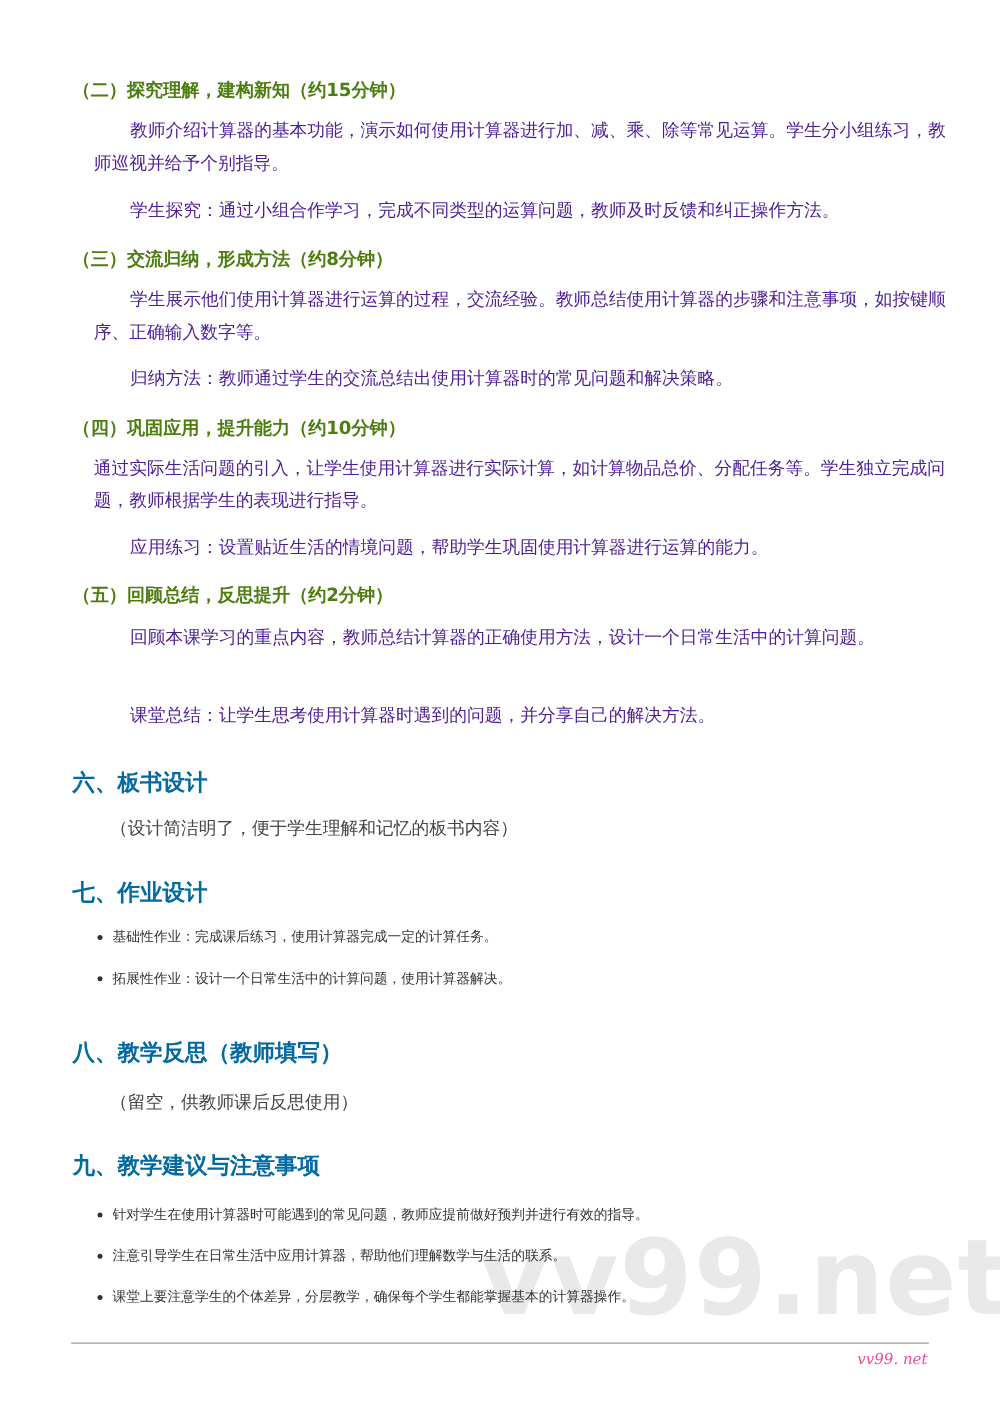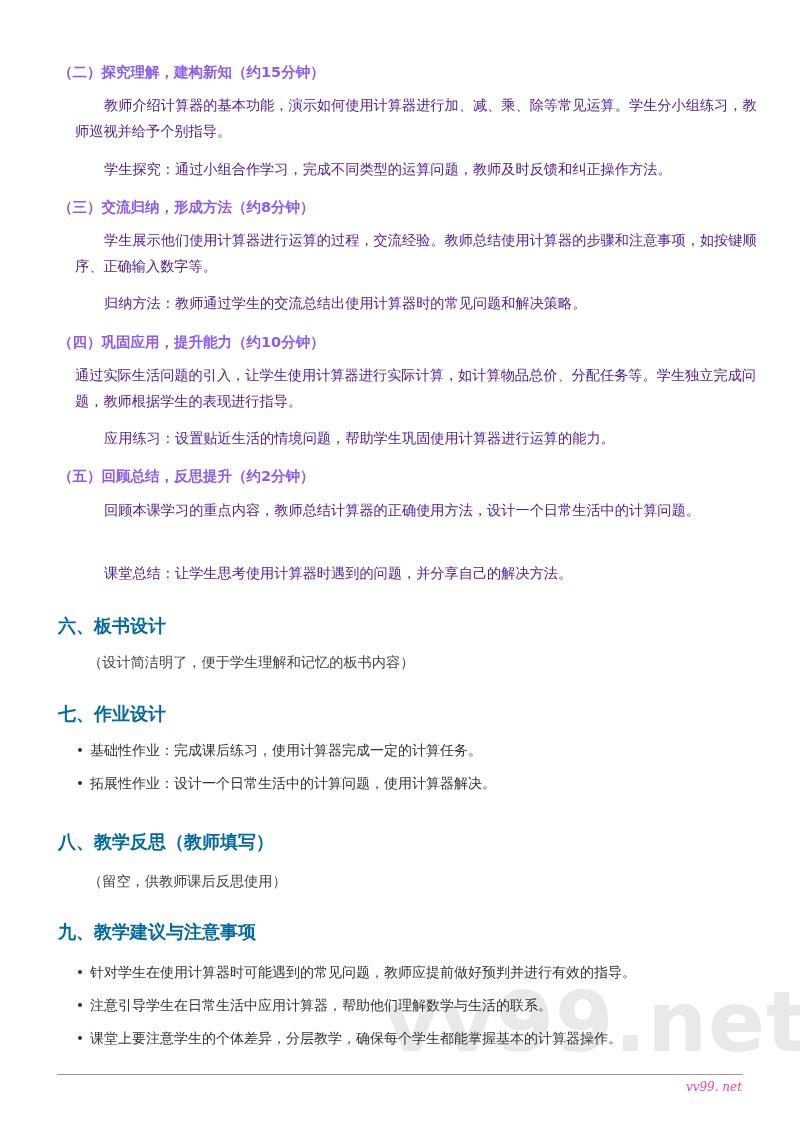--- a/index.html
+++ b/index.html
@@ -1,27 +1,27 @@
 <!DOCTYPE html>
 <html><head>
   <meta charset="utf-8">
   <style>
     html, body { margin: 0; padding: 0; background: #ffffff; }
     body { width: 800px; height: 1130px; position: relative; overflow: hidden;
            font-family: "DejaVu Serif", "Liberation Serif", serif; color: #2a2a2a; }
     .page { position: absolute; left: 58px; top: 0; width: 684px; }
     .sub-h { position: absolute; left: 0; font-family: "DejaVu Sans", "Liberation Sans", sans-serif;
-             font-weight: bold; font-size: 14.5px; color: #8b5cf6; white-space: nowrap; letter-spacing: 0px; text-align: center; }
+             font-weight: bold; font-size: 14.5px; color: #4d7c0f; white-space: nowrap; letter-spacing: 0px; text-align: center; }
     .sec-h { position: absolute; left: 0; font-family: "DejaVu Sans", "Liberation Sans", sans-serif;
              font-weight: bold; font-size: 18px; color: #0369a1; white-space: nowrap; }
     .para { position: absolute; left: 17px; width: 684px; font-size: 14.2px; line-height: 26px; color: #4c1d95; }
     .para.indent { text-indent: 29px; }
     .note { position: absolute; left: 30px; font-size: 14.2px; color: #444; white-space: nowrap; }
     .bullets { position: absolute; left: 20px; margin: 0; padding: 0; list-style: none; }
-    .bullets li { position: relative; padding-left: 12px; font-size: 14px; height: 33px; line-height: 20px; color: #333; white-space: nowrap; }
+    .bullets li { position: relative; padding-left: 12px; font-size: 11px; height: 33px; line-height: 20px; color: #333; white-space: nowrap; }
     .bullets li .dot { position: absolute; left: 0; top: 8px; width: 4px; height: 4px; border-radius: 50%; background: #333; }
     .watermark { position: absolute; left: 384px; top: 980px; font-family: "DejaVu Sans", "Liberation Sans", sans-serif;
                  font-weight: bold; font-size: 84px; color: #e9e9e9; letter-spacing: 1px; z-index: 0; line-height: 1; }
     .content { position: relative; z-index: 1; }
     .rule { position: absolute; left: 57px; top: 1074px; width: 686px; height: 0; border-top: 1.5px solid #9a9a9a; }
     .footer { position: absolute; right: 58px; top: 1080px; font-family: "DejaVu Serif", "Liberation Serif", serif;
               font-style: italic; font-size: 12px; color: #ec4899; }
   </style>
 </head>
 <body>

